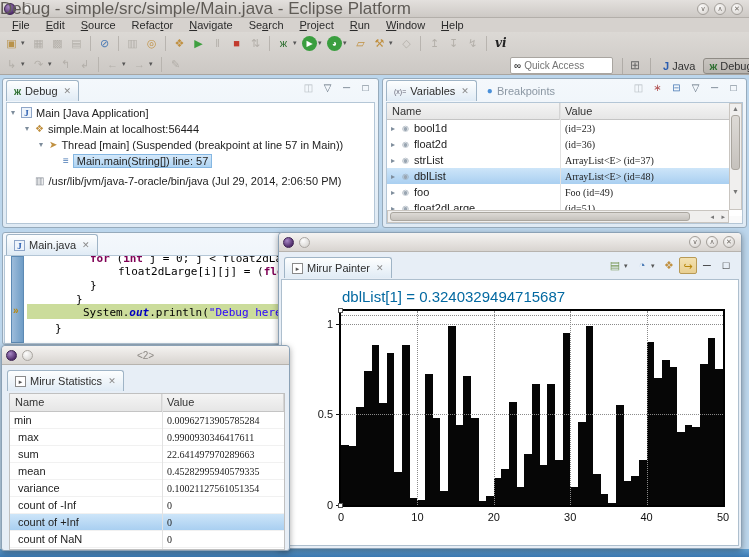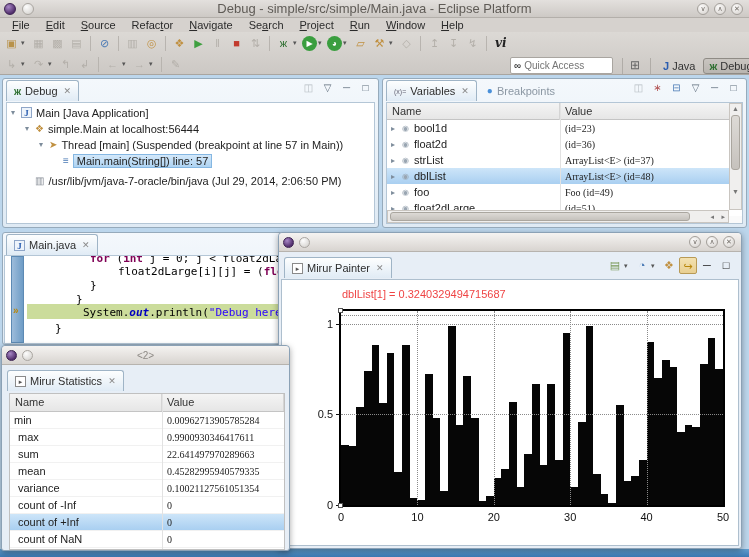--- a/index.html
+++ b/index.html
@@ -4,21 +4,21 @@
 <style>
   * { margin:0; padding:0; box-sizing:border-box; }
   html,body { width:749px; height:557px; }
   body { font-family:"Liberation Sans", sans-serif; font-size:11px; color:#222;
          background:#bcd6ec; overflow:hidden; position:relative; }
 
   
   .titlebar { position:absolute; left:0; top:0; width:749px; height:18px;
     background:linear-gradient(#e3e0dd,#cdc9c5); border-bottom:1px solid #b3afaa;
     display:flex; align-items:center; }
-  .win-title { position:absolute; left:0; right:0; text-align:center; color:#5f5b56; font-size:13px; }
+  .win-title { position:absolute; left:0; right:0; text-align:left; color:#5f5b56; font-size:17px; }
   .orb { width:12px; height:12px; border-radius:50%; margin-left:4px;
     background:radial-gradient(circle at 35% 30%, #a888c6, #53306e 70%); border:1px solid #3d2352; }
   .orb.pale { background:radial-gradient(circle at 35% 30%, #fdfdfd, #cfccc8); border:1px solid #aaa6a1; }
   .circle-btn { width:12px; height:12px; border-radius:50%; margin-left:5px;
     background:radial-gradient(circle at 35% 30%, #fbfaf9, #d5d1cd); border:1px solid #a39f9a;
     font-size:7px; line-height:10px; text-align:center; color:#6f6a64; }
   .tb-right { position:absolute; right:6px; display:flex; }
 
   .menubar { position:absolute; left:0; top:18px; width:749px; height:14px;
     background:#d6d2ce; display:flex; align-items:center; padding-left:4px; }
@@ -119,21 +119,21 @@
   .plot { position:absolute; border:2px solid #000; background:#fff; }
   .bars { position:absolute; left:0; right:0; top:0; bottom:0; display:flex; align-items:flex-end; }
   .bar { flex:1; background:#060606; }
   .gridH,.gridV { position:absolute; pointer-events:none; }
   .gridH { left:0; right:0; border-top:1px dotted #8a8a8a; }
   .gridV { top:0; bottom:0; border-left:1px dotted #8a8a8a; }
   .ytick { position:absolute; right:100%; margin-right:8px; transform:translateY(-6px); font-size:11px; color:#111; }
   .ytickmark { position:absolute; right:100%; width:5px; border-top:1px solid #111; }
   .xtick { position:absolute; top:100%; margin-top:6px; transform:translateX(-50%); font-size:11px; color:#111; }
   .handle { position:absolute; width:5px; height:5px; background:#fff; border:1px solid #555; }
-  .chart-title { position:absolute; font-size:11px; color:#ef4444; }
+  .chart-title { position:absolute; font-size:15px; color:#0369a1; }
 
   .bottom-strip { position:absolute; left:0; top:549px; width:749px; height:8px;
     background:linear-gradient(#63a0d0,#3a79b3); }
 </style>
 </head>
 <body>
 
 <div class="titlebar">
   <span class="orb"></span>
   <span class="orb pale" style="margin-left:6px"></span>

